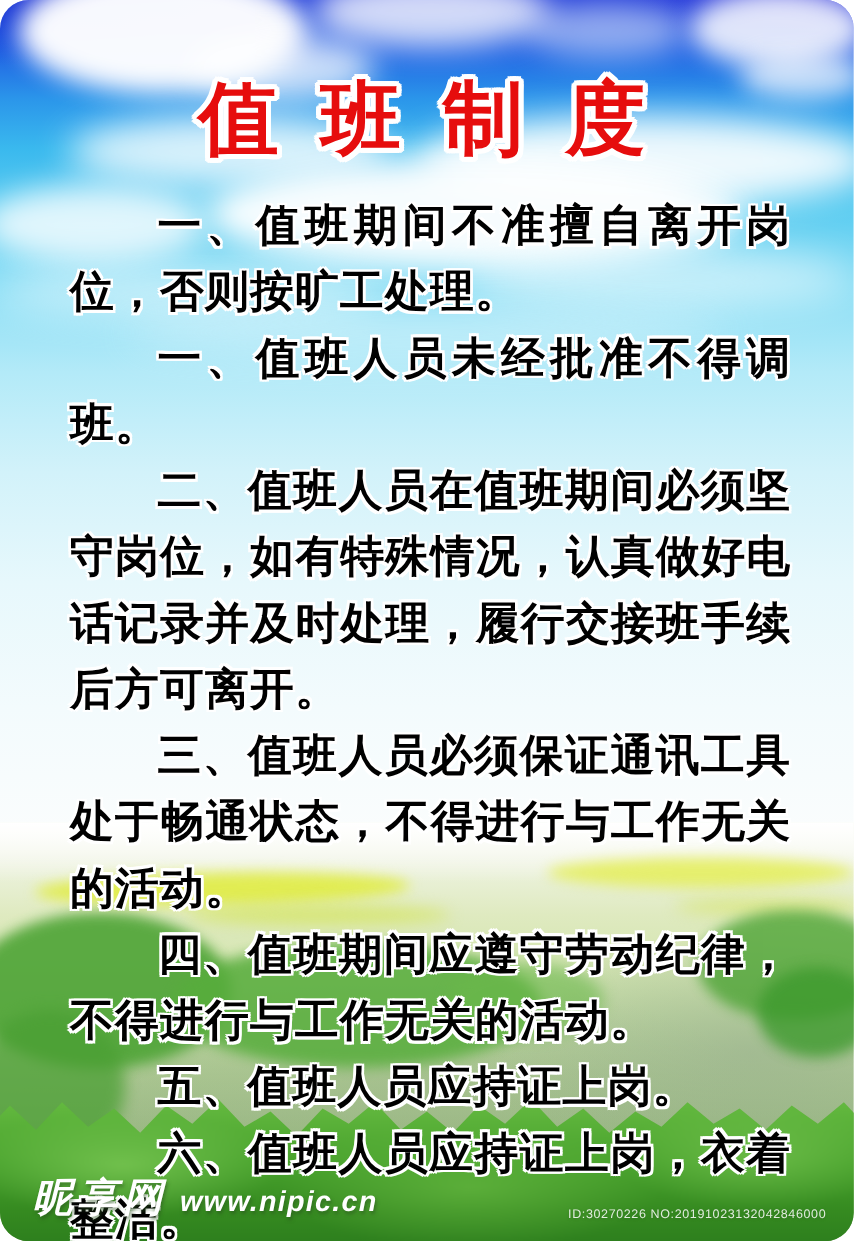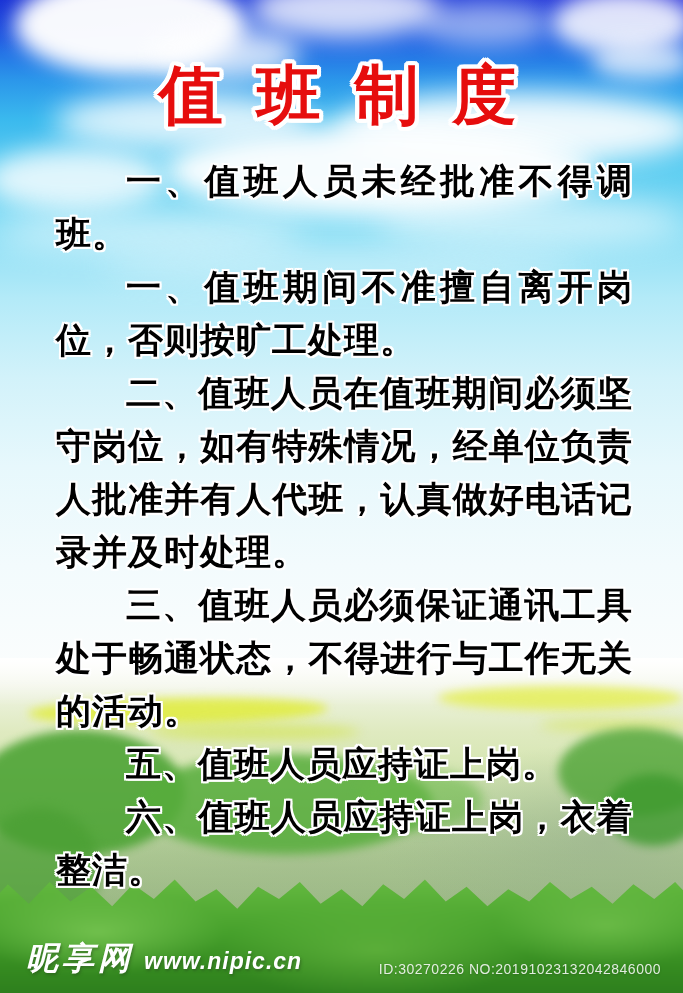--- a/index.html
+++ b/index.html
@@ -1,20 +1,21 @@
 <!DOCTYPE html>
 <html><head>
 <meta charset="utf-8">
 <style>
   html,body{margin:0;padding:0;background:#ffffff;}
   .poster{
     position:relative;
     width:683px;height:993px;
     overflow:hidden;
     font-family:"Liberation Sans","DejaVu Sans",sans-serif;
+    border-radius:23px;
   }
 
   
   .sky{
     position:absolute;inset:0;
     background-image:
       radial-gradient(ellipse 260px 140px at 98% -4%, rgba(110,70,225,.55), rgba(110,70,225,0) 70%),
       radial-gradient(ellipse 300px 160px at 0% -6%, rgba(18,36,205,.75), rgba(18,36,205,0) 70%),
       linear-gradient(180deg,
         #1c3ad9 0%,
@@ -128,21 +129,21 @@
     position:absolute;left:26px;bottom:12px;z-index:6;
     color:#ffffff;font-style:italic;font-weight:bold;
     text-shadow:1px 2px 3px rgba(40,80,30,.55);
     white-space:nowrap;
   }
   .watermark .site-name{font-size:32px;letter-spacing:4px;}
   .watermark .site-url{font-size:23px;margin-left:10px;letter-spacing:1px;}
   .id-text{
     position:absolute;right:22px;bottom:16px;z-index:6;
     color:rgba(255,255,255,.85);
-    font-size:14px;letter-spacing:.5px;
+    font-size:10px;letter-spacing:.5px;
     text-shadow:0 1px 2px rgba(40,80,30,.4);
     margin-left:32px;
   }
 </style>
 </head>
 <body>
 
 <div class="poster">
 
   <div class="sky">
@@ -172,24 +173,25 @@
     <div class="tuft t3"></div>
     <div class="tuft t4"></div>
     <div class="tuft t5"></div>
     <div class="tuft t6"></div>
     <div class="grass-band"></div>
   </div>
 
   <h1 class="title">值 班 制 度</h1>
 
   <div class="rules">
+    <p>一、值班期间不准擅自离开岗位，否则按旷工处理。</p>
     <p>一、值班人员未经批准不得调班。</p>
-    <p>一、值班期间不准擅自离开岗位，否则按旷工处理。</p>
-    <p>二、值班人员在值班期间必须坚守岗位，如有特殊情况，经单位负责人批准并有人代班，认真做好电话记录并及时处理。</p>
+    <p>二、值班人员在值班期间必须坚守岗位，如有特殊情况，认真做好电话记录并及时处理，履行交接班手续后方可离开。</p>
     <p>三、值班人员必须保证通讯工具处于畅通状态，不得进行与工作无关的活动。</p>
+    <p>四、值班期间应遵守劳动纪律，不得进行与工作无关的活动。</p>
     <p>五、值班人员应持证上岗。</p>
     <p>六、值班人员应持证上岗，衣着整洁。</p>
   </div>
 
   <div class="watermark">
     <span class="site-name">昵享网</span><span class="site-url">www.nipic.cn</span>
   </div>
 
   <div class="id-text">ID:30270226 NO:20191023132042846000</div>
 

